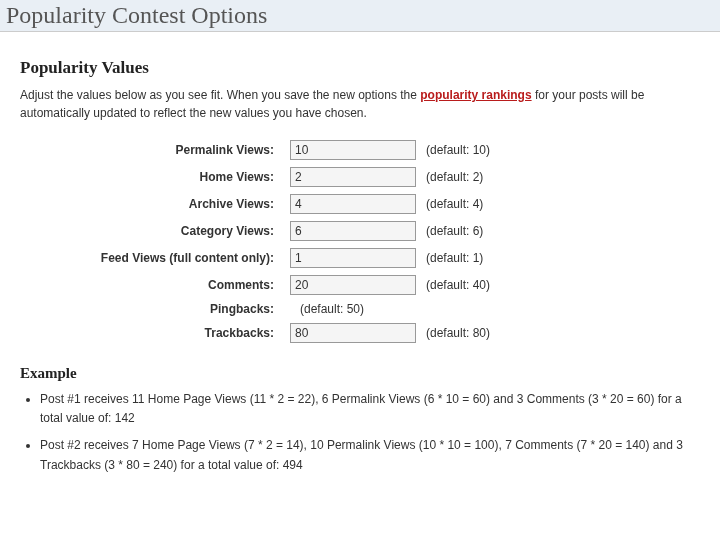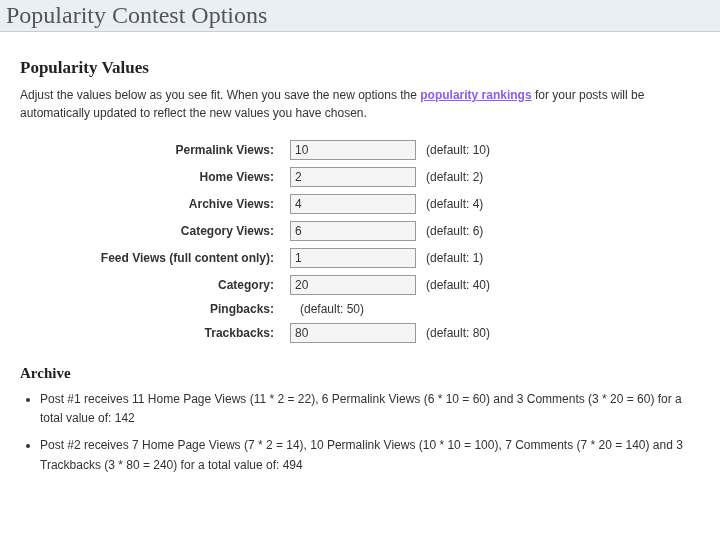--- a/index.html
+++ b/index.html
@@ -21,21 +21,21 @@
   margin: 0;
 }
 .content { padding: 10px 20px 20px 20px; }
 h3.section {
   font-family: Georgia, "Times New Roman", serif;
   font-size: 17px;
   color: #222;
   margin: 16px 0 8px 0;
 }
 .intro { font-size: 12px; line-height: 1.5; color: #333; margin: 0 0 18px 0; }
-.intro a { color: #8b5cf6; text-decoration: underline; font-weight: bold; }
+.intro a { color: #b91c1c; text-decoration: underline; font-weight: bold; }
 .form-row { display: flex; align-items: center; margin: 7px 0; }
 .form-row .label {
   width: 270px;
   text-align: right;
   padding-right: 16px;
   font-weight: bold;
   font-size: 12px;
   color: #333;
 }
 .form-row input[type="text"] {
@@ -99,37 +99,37 @@
     <span class="default">(default: 6)</span>
   </div>
 
   <div class="form-row">
     <span class="label">Feed Views (full content only):</span>
     <input type="text" value="1" style="">
     <span class="default">(default: 1)</span>
   </div>
 
   <div class="form-row">
-    <span class="label">Category:</span>
+    <span class="label">Comments:</span>
     <input type="text" value="20" style="">
     <span class="default">(default: 40)</span>
   </div>
 
   <div class="form-row">
     <span class="label">Pingbacks:</span>
     <span class="default">(default: 50)</span>
   </div>
 
   <div class="form-row">
     <span class="label">Trackbacks:</span>
     <input type="text" value="80" style="">
     <span class="default">(default: 80)</span>
   </div>
 
-  <h4 class="example-heading">Archive</h4>
+  <h4 class="example-heading">Example</h4>
 
   <ul class="examples">
     <li>
       <span>Post #1 receives 11 Home Page Views (11 * 2 = 22), 6 Permalink Views (6 * 10 = 60) and 3 Comments (3 * 20 = 60) for a total value of: </span><b>142</b>
     </li>
     <li>
       <span>Post #2 receives 7 Home Page Views (7 * 2 = 14), 10 Permalink Views (10 * 10 = 100), 7 Comments (7 * 20 = 140) and 3 Trackbacks (3 * 80 = 240) for a total value of: </span><b>494</b>
     </li>
   </ul>
 

